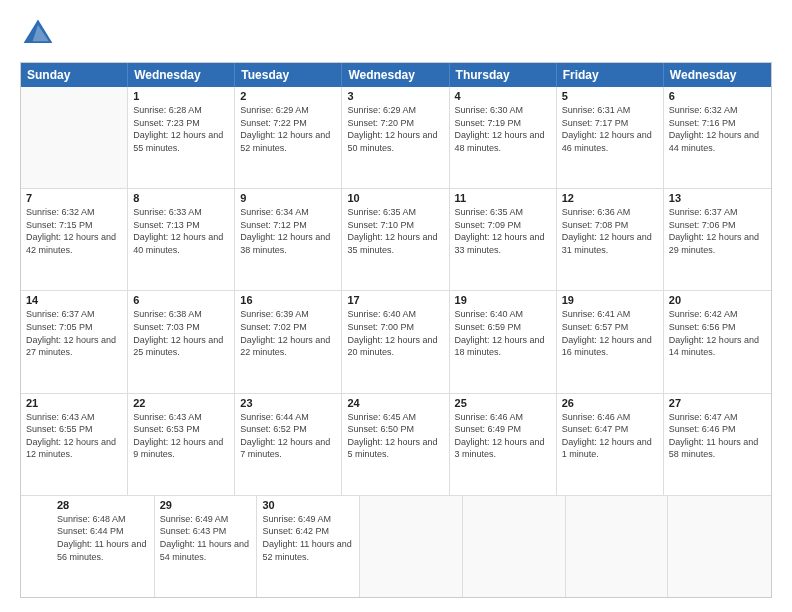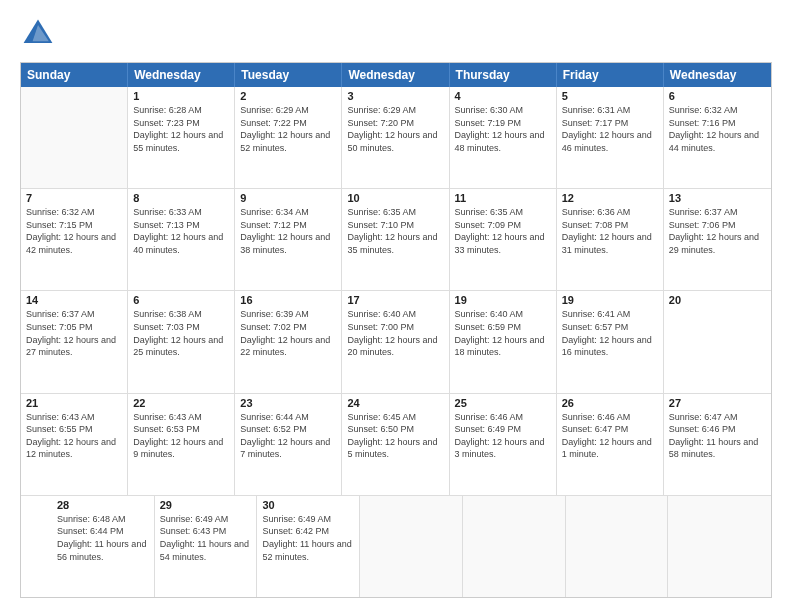--- a/index.html
+++ b/index.html
@@ -215,20 +215,21 @@
           <div class="cal-cell">
             <div class="day-num">19</div>
             <div class="sun-info">Sunrise: 6:40 AM<br>Sunset: 6:59 PM<br>Daylight: 12 hours and 18 minutes.</div>
           </div>
           <div class="cal-cell">
             <div class="day-num">19</div>
             <div class="sun-info">Sunrise: 6:41 AM<br>Sunset: 6:57 PM<br>Daylight: 12 hours and 16 minutes.</div>
           </div>
           <div class="cal-cell">
             <div class="day-num">20</div>
+            <div class="sun-info">Sunrise: 6:42 AM<br>Sunset: 6:56 PM<br>Daylight: 12 hours and 14 minutes.</div>
           </div>
         </div>
         <div class="cal-row">
           <div class="cal-cell">
             <div class="day-num">21</div>
             <div class="sun-info">Sunrise: 6:43 AM<br>Sunset: 6:55 PM<br>Daylight: 12 hours and 12 minutes.</div>
           </div>
           <div class="cal-cell">
             <div class="day-num">22</div>
             <div class="sun-info">Sunrise: 6:43 AM<br>Sunset: 6:53 PM<br>Daylight: 12 hours and 9 minutes.</div>

